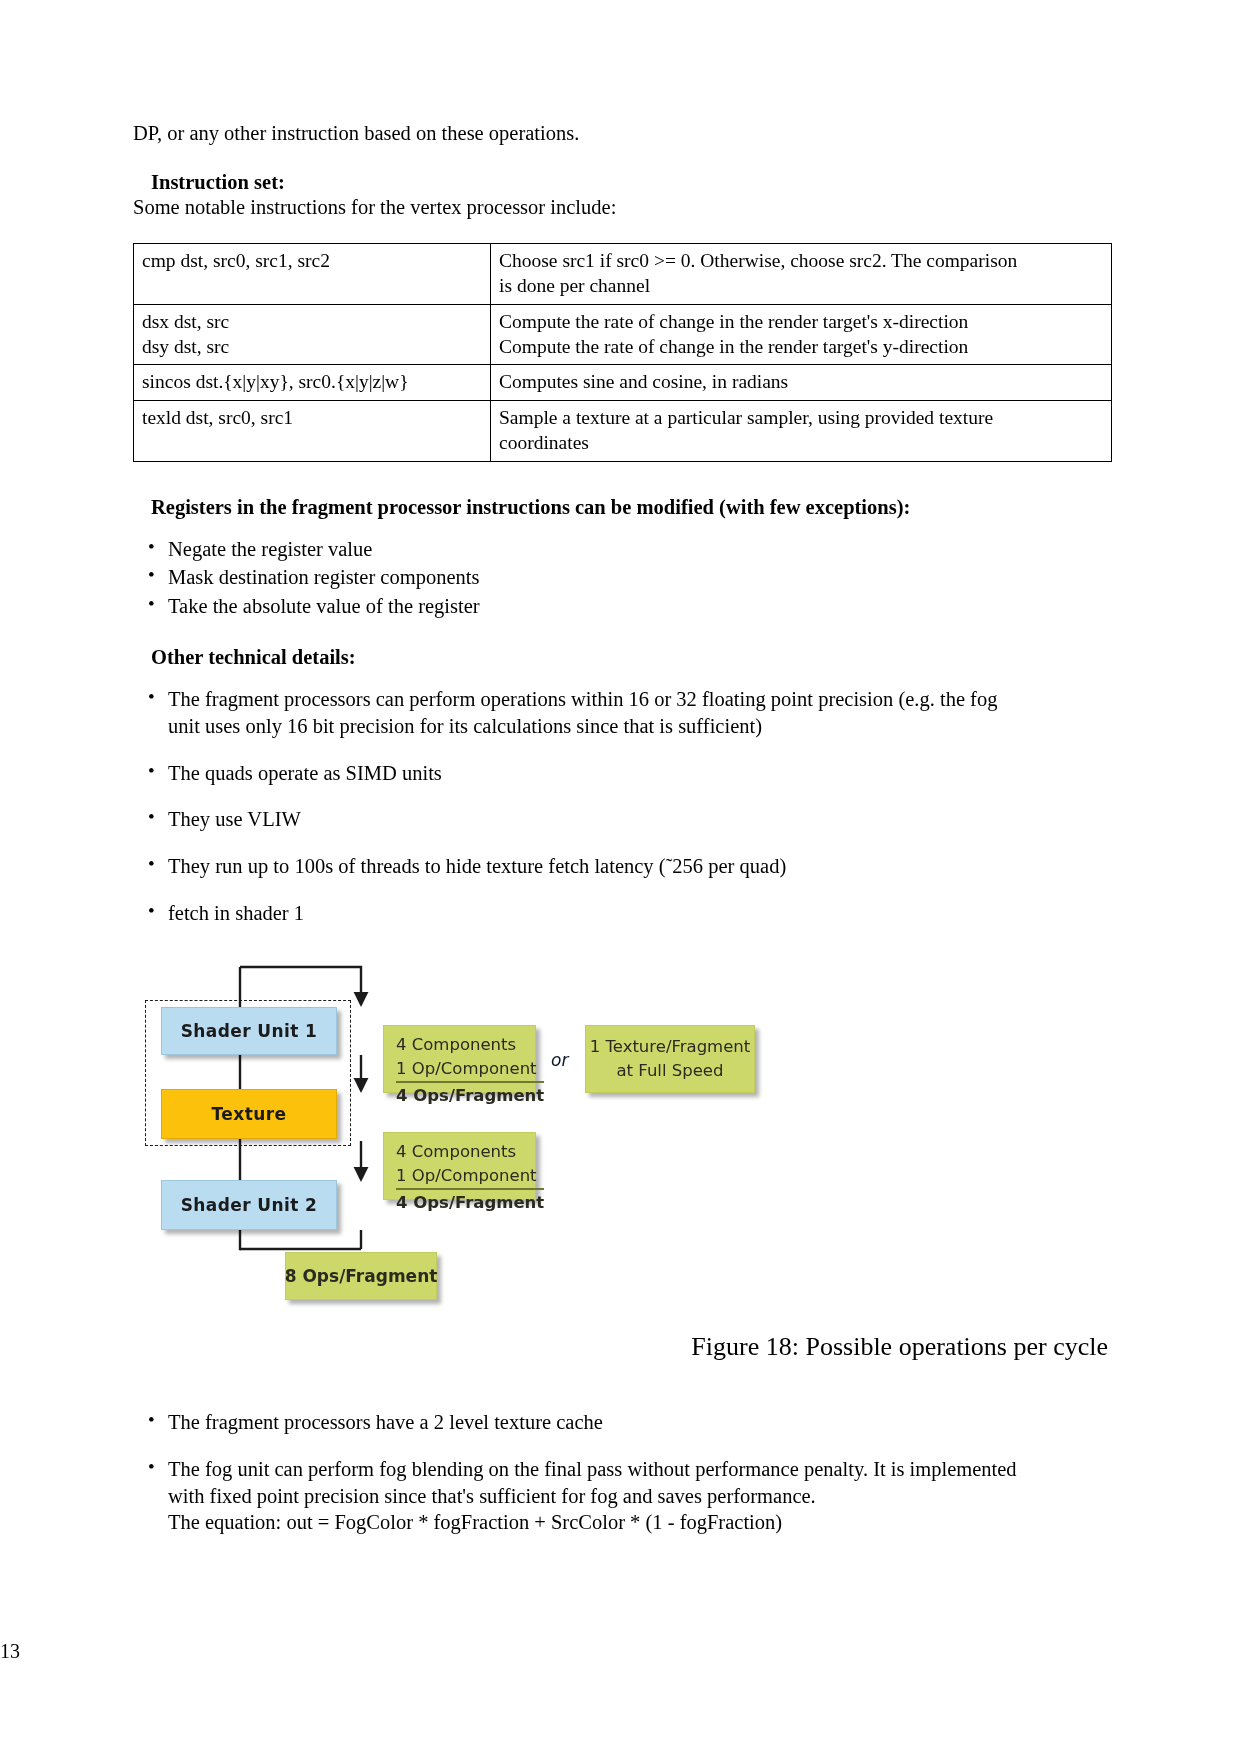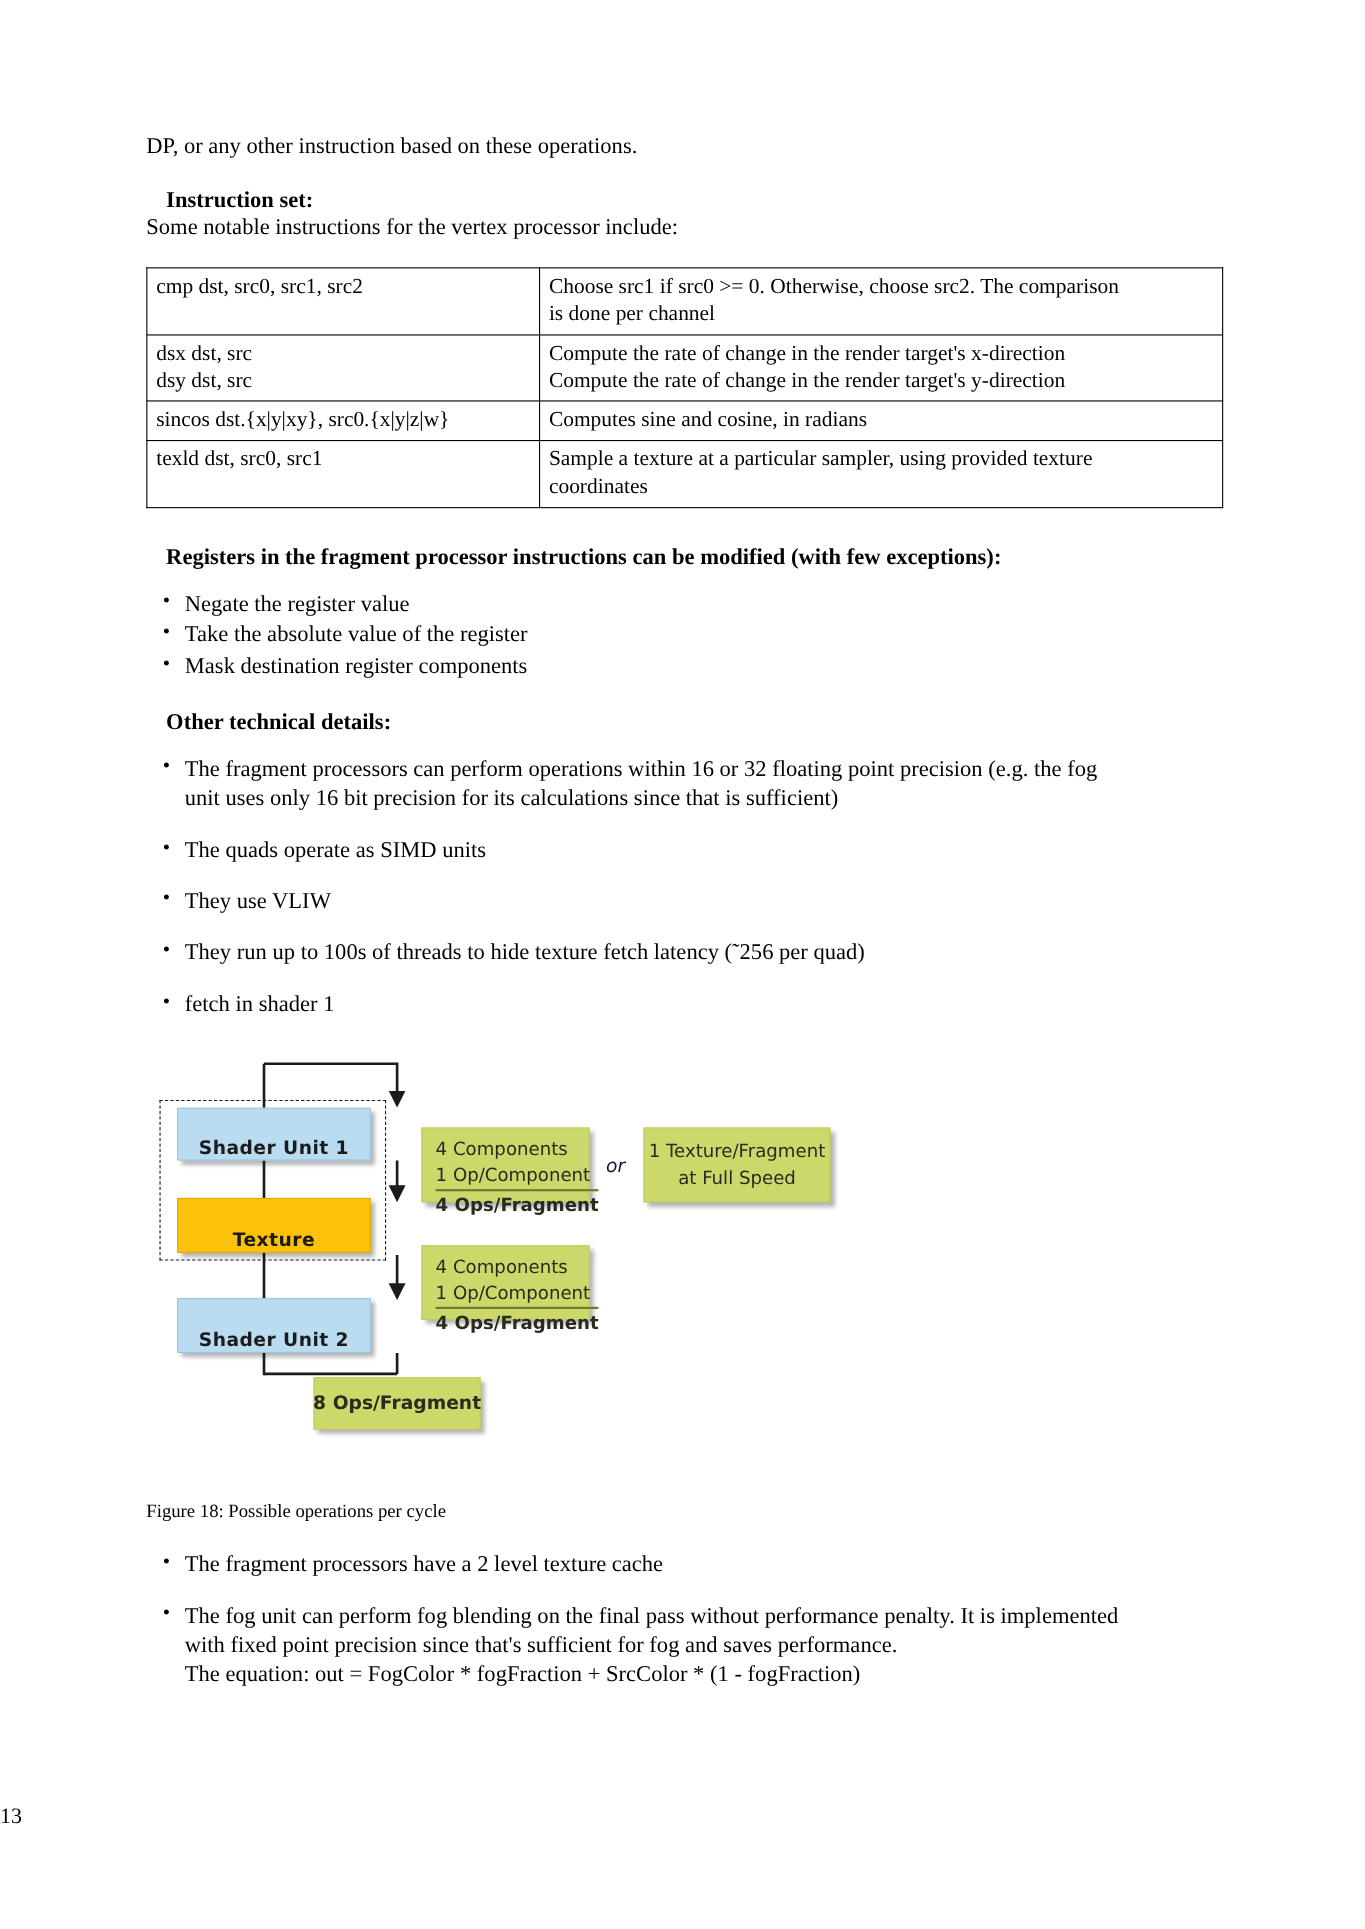--- a/index.html
+++ b/index.html
@@ -97,21 +97,21 @@
   }
   .fig-canvas {
     position: absolute;
     left: 0; top: 0;
     width: 975px; height: 400px;
   }
   .fig-box {
     position: absolute;
     box-sizing: border-box;
     display: flex;
-    align-items: flex-end;
+    align-items: center;
     justify-content: center;
     font-family: "DejaVu Sans", sans-serif;
     font-weight: bold;
     font-size: 17px;
     color: #1b1b1b;
     box-shadow: 4px 4px 4px rgba(0,0,0,0.30);
     letter-spacing: 0.4px;
   }
   .fig-box.blue {
     background: #b9dcf1;
@@ -164,24 +164,24 @@
   }
   .dashed-region {
     position: absolute;
     border: 1.6px dashed #1b1b1b;
     box-sizing: border-box;
   }
 
   .fig-caption {
     position: absolute;
     left: 0;
-    top: 412px;
+    top: 380px;
     width: 975px;
-    text-align: left;
-    font-size: 17px;
+    text-align: right;
+    font-size: 26px;
   }
 
   .page-number {
     position: absolute;
     left: 0;
     top: 1640px;
     width: 1241px;
     text-align: left;
     font-size: 20px;
   }
@@ -241,22 +241,22 @@
     </table>
 
     <div class="gap-lg"></div>
 
     <div class="sec-head indented">Registers in the fragment processor instructions can be modified (with few exceptions):</div>
 
     <div class="gap-sm"></div>
 
     <ul class="bul tight">
       <li><span>Negate the register value</span></li>
+      <li><span>Mask destination register components</span></li>
       <li><span>Take the absolute value of the register</span></li>
-      <li><span>Mask destination register components</span></li>
     </ul>
 
     <div class="gap-md"></div>
 
     <div class="sec-head indented">Other technical details:</div>
 
     <div class="gap-sm"></div>
 
     <ul class="bul loose">
       <li>

